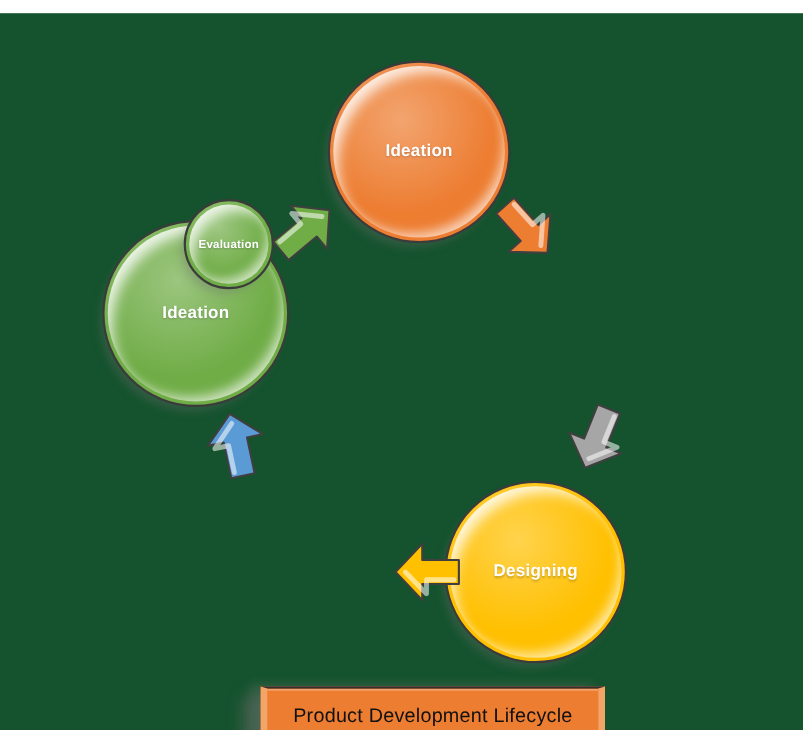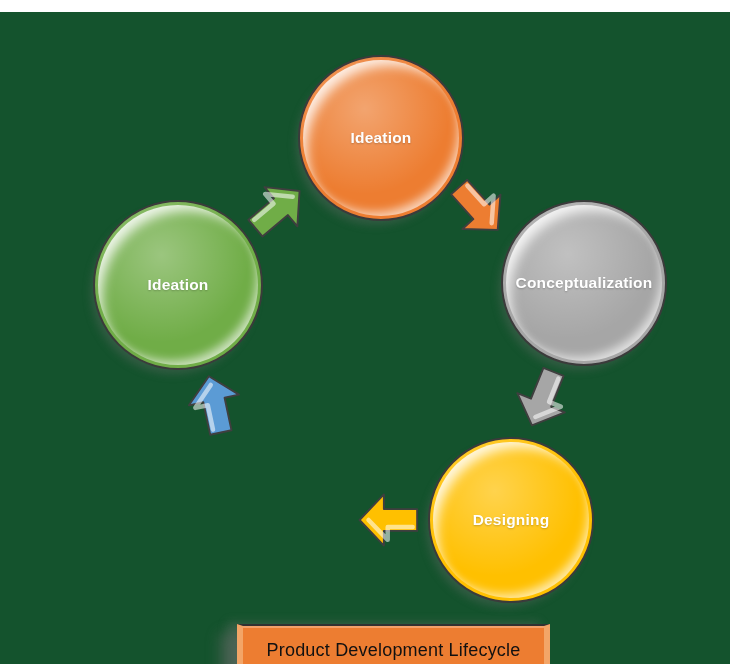--- a/index.html
+++ b/index.html
@@ -53,33 +53,33 @@
 </style>
 </head>
 <body>
 
 <div class="canvas">
 
   <div class="node" style="left: 298px; top: 43px; width: 166px; height: 166px; --c: #ED7D31;">
     <span class="node-label">Ideation</span>
   </div>
 
-  <div class="node" style="left: 501px; top: 188px; width: 166px; height: 166px; --c: #A6A6A6;">
-    <span class="node-label">Conceptualization</span>
-  </div>
 
-  <div class="node" style="left: 428px; top: 425px; width: 166px; height: 166px; --c: #FFC000;">
+  <div class="node" style="left: 404px; top: 425px; width: 166px; height: 166px; --c: #FFC000;">
     <span class="node-label">Designing</span>
   </div>
 
 
   <div class="node" style="left: 93px; top: 188px; width: 170px; height: 170px; z-index: 1; --c: #70AD47;">
     <span class="node-label">Ideation</span>
   </div>
 
+  <div class="node node--small" style="left: 167px; top: 169px; width: 82px; height: 82px; z-index: 2; --c: #70AD47;">
+    <span class="node-label">Evaluation</span>
+  </div>
 
   <div class="arrow" style="left: 446px; top: 164px; --rot: 48deg; --c: #ED7D31;">
     <svg viewBox="0 0 100 100" aria-hidden="true">
       <path d="M6,33 L58,33 L58,10 L96,50 L58,90 L58,67 L6,67 Z" style="fill:var(--c);stroke:#3f3f3f;stroke-width:3;stroke-linejoin:round"></path>
       <path d="M13,39 L52,39 L52,19 L82,50" style="fill:none;stroke:rgba(255,255,255,.55);stroke-width:7;stroke-linecap:round;stroke-linejoin:round"></path>
     </svg>
   </div>
 
   <div class="arrow" style="left: 511px; top: 354px; --rot: 112deg; --c: #A6A6A6;">
     <svg viewBox="0 0 100 100" aria-hidden="true">

